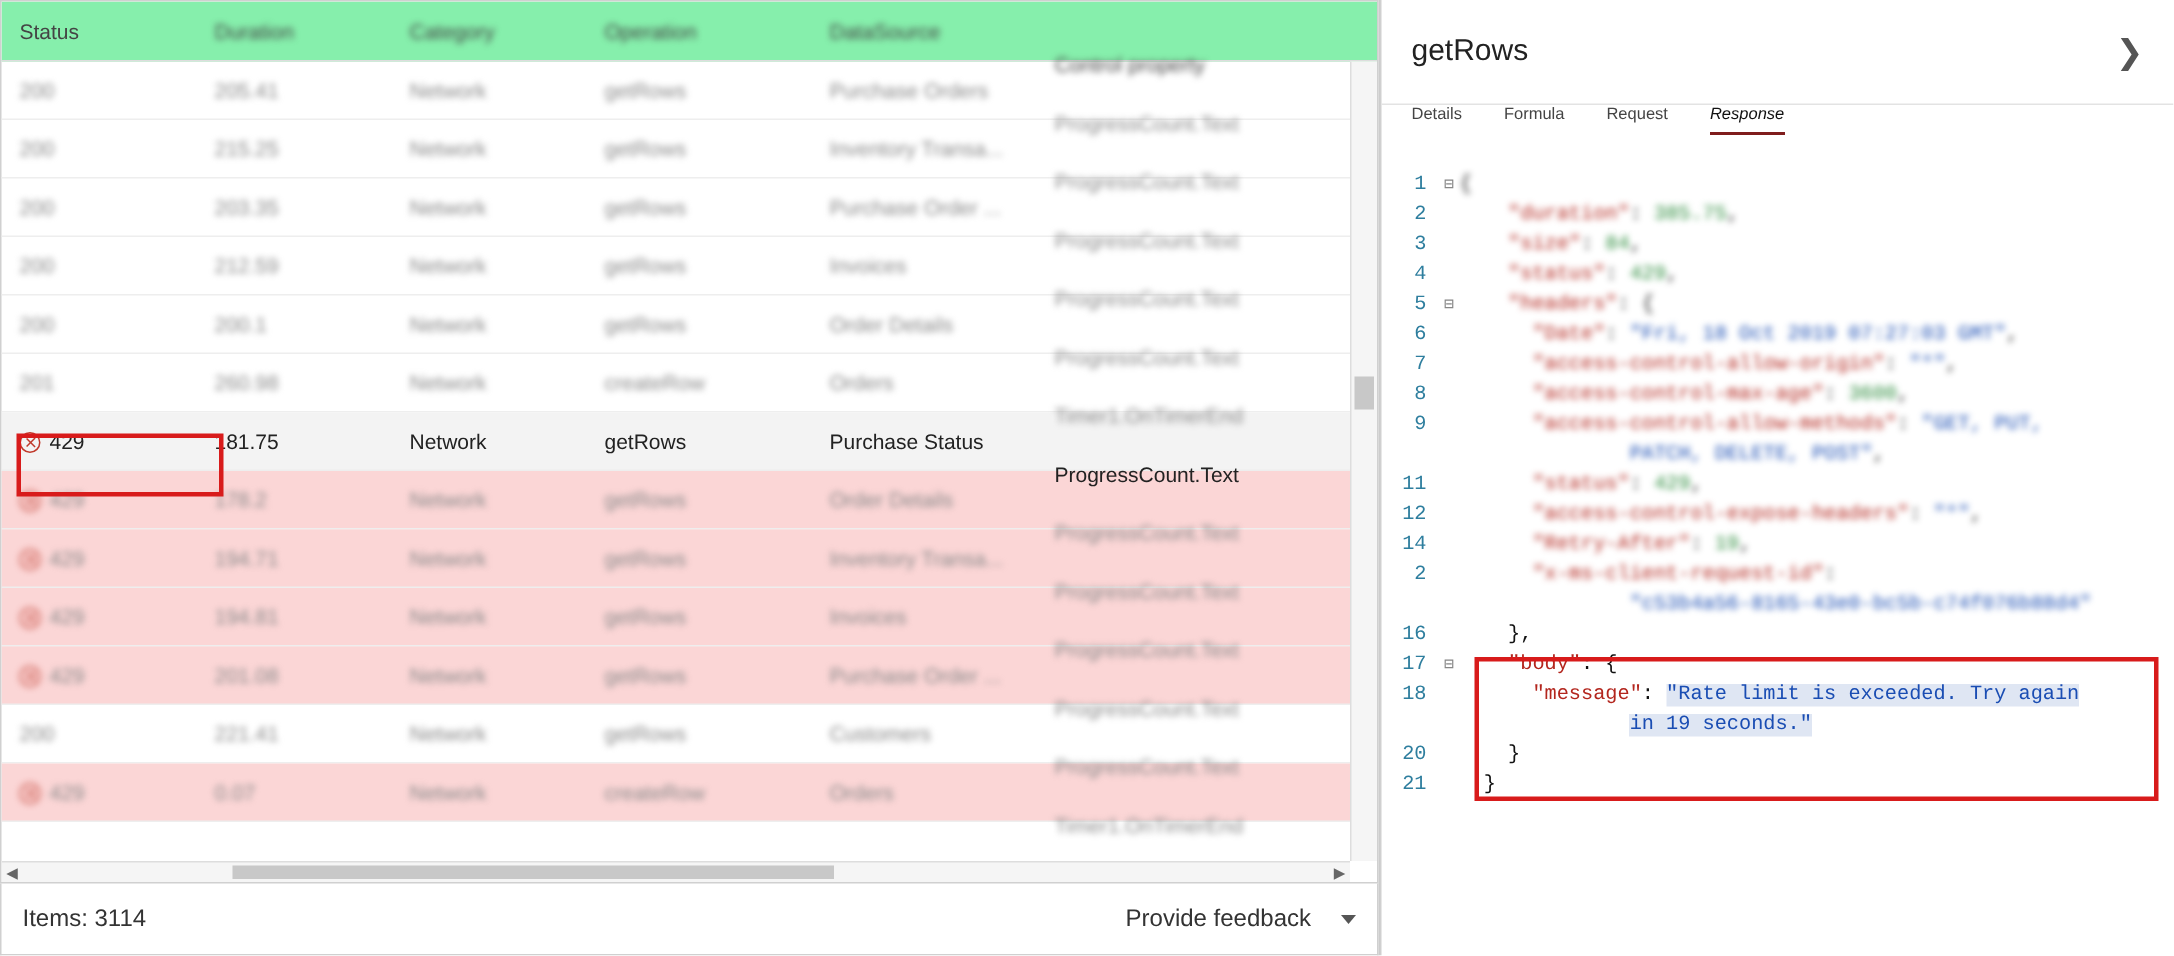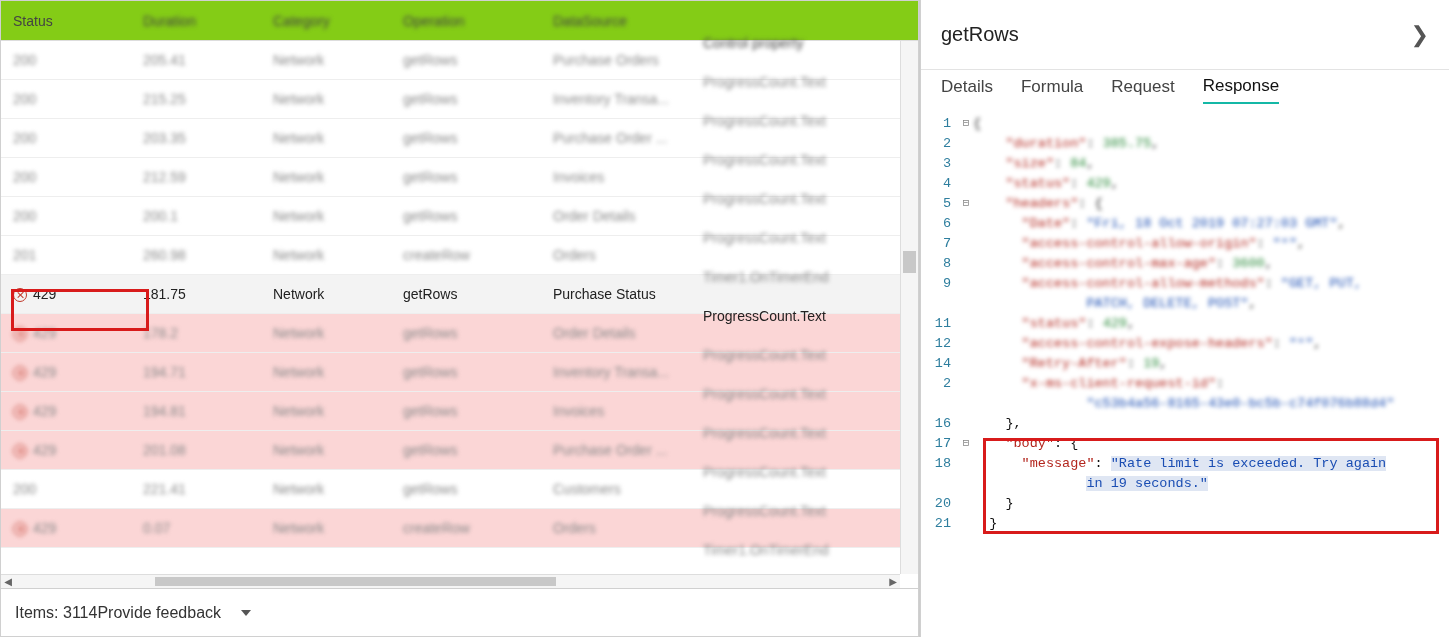--- a/index.html
+++ b/index.html
@@ -21,21 +21,21 @@
     border-right: 1px solid #ccc;
   }
   .table-wrap {
     flex: 1;
     overflow: hidden;
     position: relative;
     border: 1px solid #d0d0d0;
   }
   .table-header {
     display: flex;
-    background: #84cc16;
+    background: #86efac;
     border-bottom: 1px solid #ddd;
     height: 40px;
     align-items: center;
     font-weight: 400;
     color: #444;
   }
   .table-header .cell {
     display: flex;
     align-items: center;
     filter: blur(2px);
@@ -116,21 +116,21 @@
   .h-scroll .track .thumb {
     position:absolute;
     left: 140px; right: 330px;
     top: 2px; bottom: 2px;
     background: #c8c8c8;
   }
   .footer {
     height: 48px;
     display: flex;
     align-items: center;
-    justify-content: flex-start;
+    justify-content: space-between;
     padding: 0 14px;
     border: 1px solid #d0d0d0;
     border-top: none;
     font-size: 16px;
   }
   .feedback { cursor: pointer; display:flex; align-items:center; gap:20px;}
   .chev-down {
     display:inline-block; width:0;height:0;
     border-left:5px solid transparent;
     border-right:5px solid transparent;
@@ -155,26 +155,26 @@
   }
   .chev-right {
     font-size: 22px;
     color: #555;
   }
   .tabs {
     display:flex;
     gap: 28px;
     padding: 0 20px;
     height: 40px;
-    align-items: center;
-    font-size: 17px;
+    align-items: flex-start;
+    font-size: 11px;
     color: #444;
   }
   .tab { padding-bottom: 6px; cursor:pointer; }
-  .tab.active { border-bottom: 2px solid #14b8a6; color:#111;}
+  .tab.active { border-bottom: 2px solid #7f1d1d; color:#111;font-style:italic;}
   .code-pane {
     flex: 1;
     position: relative;
     font-family: Consolas, 'Courier New', monospace;
     font-size: 13.5px;
     padding: 6px 6px;
     overflow: auto;
   }
   .code-line { display:flex; align-items:flex-start; height: 20px;}
   .ln { width: 32px; text-align: right; color:#2e7e9e; padding-right:8px;}

